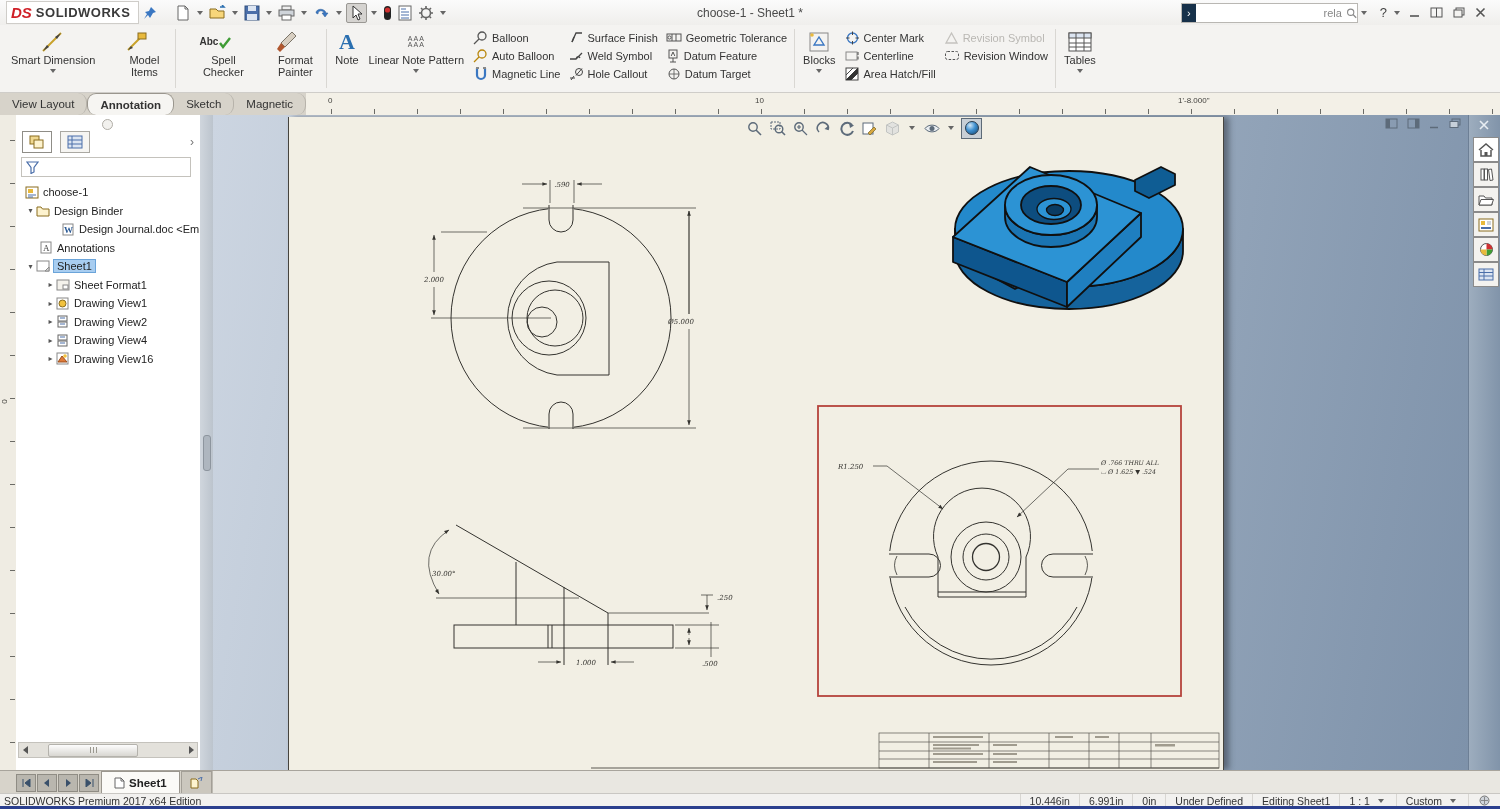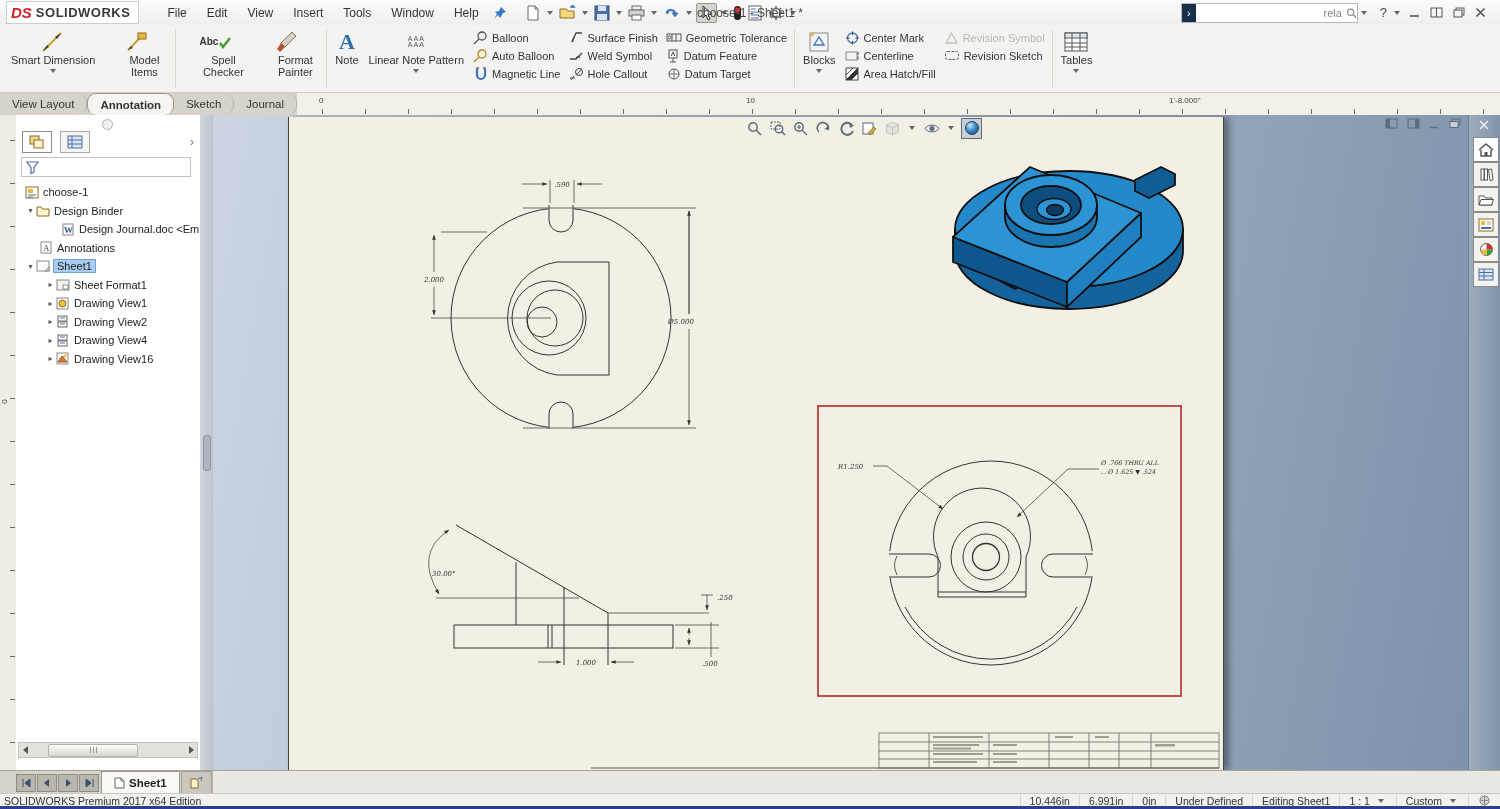--- a/index.html
+++ b/index.html
@@ -94,29 +94,20 @@
 <body>
 
 <div class="app">
 
   <div class="abs titlebar">
     <div class="wtitle">choose-1 - Sheet1 *</div>
     <div class="logo">
       <span class="ds">DS</span>
       <span class="sw">SOLIDWORKS</span>
     </div>
-    <div class="menus">
-      <span class="menu-item">File</span>
-      <span class="menu-item">Edit</span>
-      <span class="menu-item">View</span>
-      <span class="menu-item">Insert</span>
-      <span class="menu-item">Tools</span>
-      <span class="menu-item">Window</span>
-      <span class="menu-item">Help</span>
-    </div>
     <svg class="pin" viewBox="0 0 14 14">
         <path d="M8 1 L13 6 L10 7 L7 12 L5 9 L1 13 L4 8 L2 6 L6 5 Z" fill="#3a77c2"></path>
       </svg>
     <div class="qat">
       <span class="qbtn">
           <svg width="16" height="16" viewBox="0 0 16 16">
             <path d="M3 1 H10 L13 4 V15 H3 Z" fill="#fff" stroke="#666"></path>
             <path d="M10 1 L10 4 H13" fill="none" stroke="#666"></path>
           </svg>
         </span>
@@ -374,42 +365,42 @@
       <span class="rsm dis">
           <svg width="15" height="14" viewBox="0 0 15 14">
             <path d="M7.5 2 L13 12 L2 12 Z" fill="none" stroke="#c4c2be" stroke-width="1.3"></path>
           </svg>
           <span>Revision Symbol</span>
         </span>
       <span class="rsm">
           <svg width="16" height="13" viewBox="0 0 16 13">
             <rect x="1.5" y="2.5" width="13" height="8" rx="2" fill="none" stroke="#555" stroke-dasharray="2.5 1.5"></rect>
           </svg>
-          <span>Revision Sketch</span>
+          <span>Revision Window</span>
         </span>
     </div>
     <div class="rsep"></div>
     <div class="rlg">
       <span class="ric">
           <svg width="24" height="22" viewBox="0 0 24 22">
             <rect x="1" y="2" width="22" height="18" fill="#fff" stroke="#555"></rect>
             <rect x="1" y="2" width="22" height="5" fill="#dce5f2" stroke="#555"></rect>
             <path d="M1 12 H23 M1 16 H23 M8 2 V20 M16 2 V20" stroke="#555"></path>
           </svg>
         </span>
       <span class="nowrap">Tables</span>
       <span class="dd ddd"></span>
     </div>
   </div>
 
   <div class="abs tabrow">
     <div class="ctab">View Layout</div>
     <div class="ctab active">Annotation</div>
     <div class="ctab">Sketch</div>
-    <div class="ctab">Journal</div>
+    <div class="ctab">Magnetic</div>
     <div class="hruler">
       <div class="hticks"></div>
       <span class="rlabel" style="left:22px">0</span>
       <span class="rlabel" style="left:449px">10</span>
       <span class="rlabel" style="left:872px">1'-8.000"</span>
     </div>
   </div>
 
   <div class="abs vruler">
     <div class="vticks"></div>

